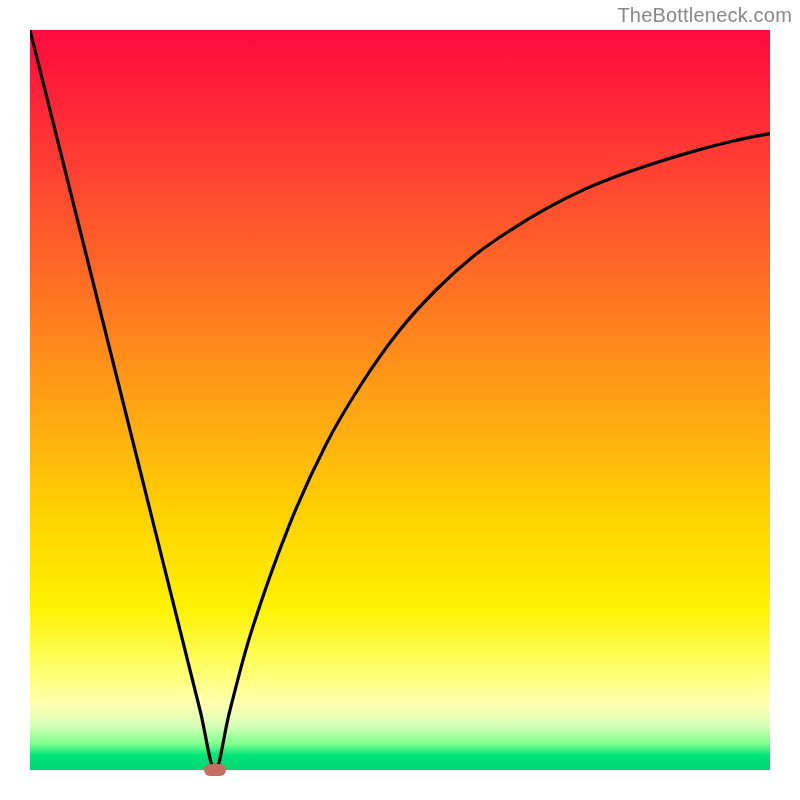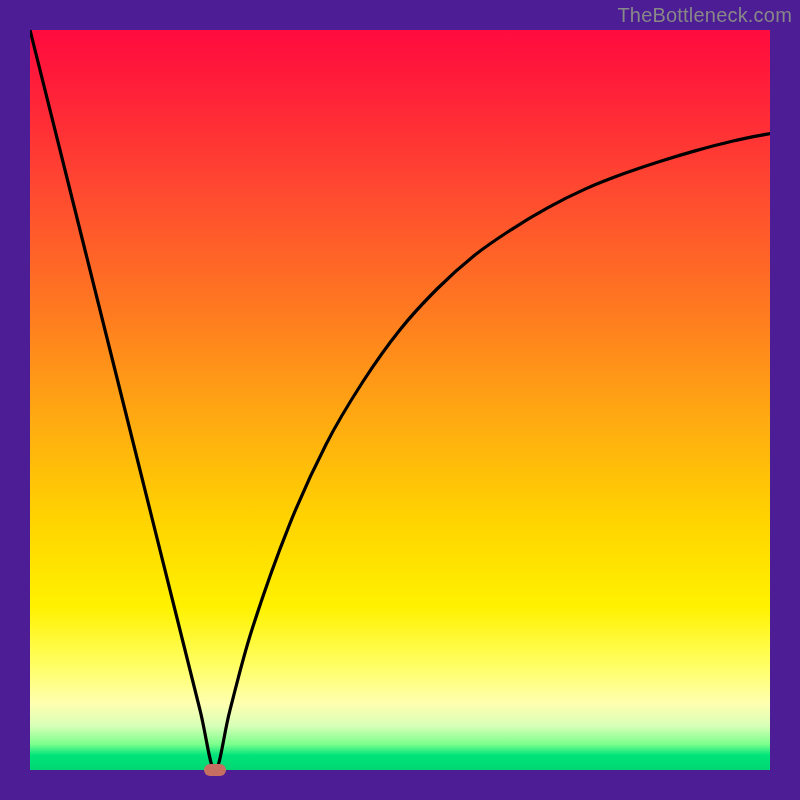--- a/index.html
+++ b/index.html
@@ -8,21 +8,21 @@
     width: 800px;
     height: 800px;
     background: #000;
     font-family: Arial, Helvetica, sans-serif;
     overflow: hidden;
   }
   .frame {
     position: relative;
     width: 800px;
     height: 800px;
-    background: #4c1d95;
+    background: #ffffff;
   }
   .plot {
     position: absolute;
     left: 30px;
     top: 30px;
     width: 740px;
     height: 740px;
     
     background: linear-gradient(
       to bottom,

